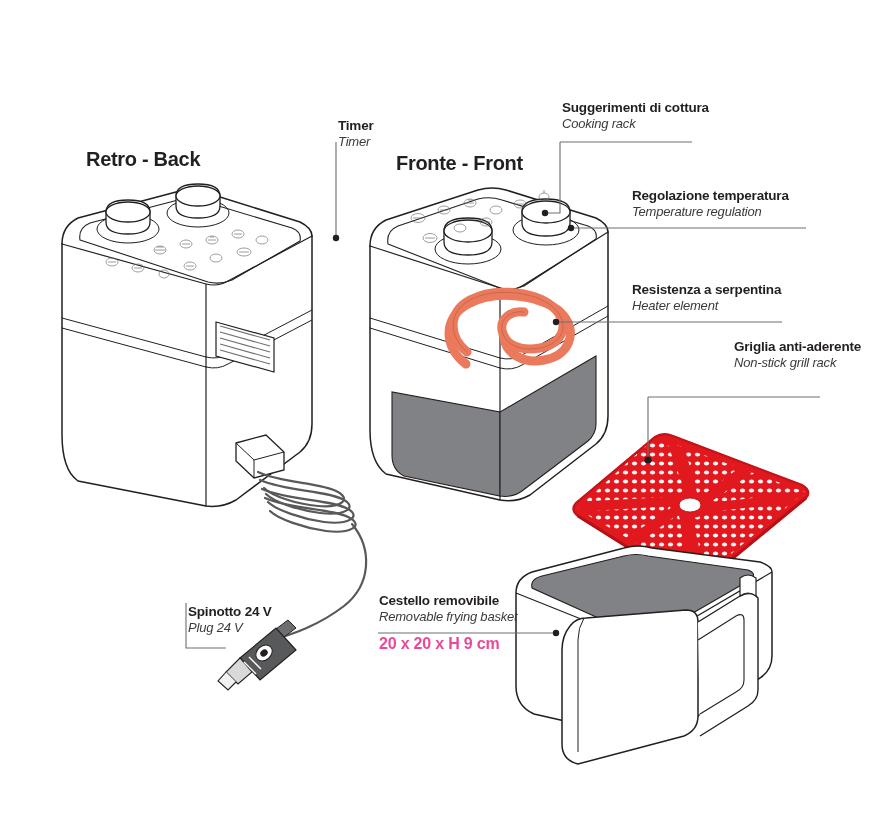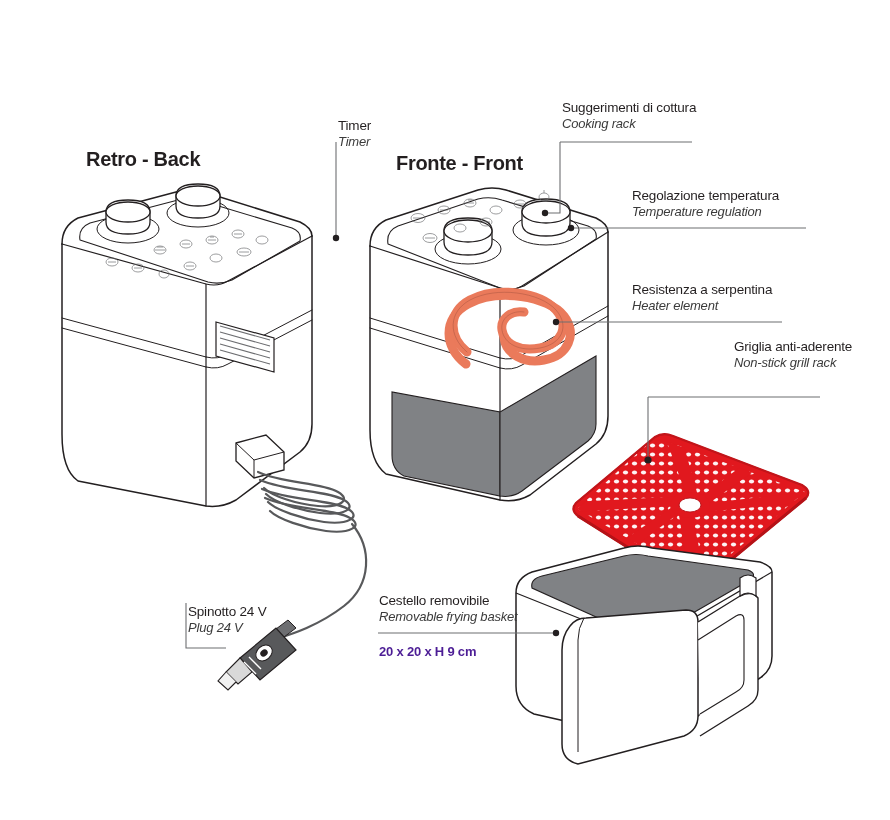--- a/index.html
+++ b/index.html
@@ -6,30 +6,30 @@
   body{
     width:890px;height:820px;background:#ffffff;
     font-family:"Liberation Sans", sans-serif;
     color:#231f20;overflow:hidden;position:relative;
   }
   #stage{position:relative;width:890px;height:820px;}
   svg#art{position:absolute;left:0;top:0;width:890px;height:820px;}
 
   .lbl{position:absolute;}
   .lbl .it{
-    font-weight:normal;font-size:13.5px;letter-spacing:-0.2px;
+    font-weight:bold;font-size:13.5px;letter-spacing:-0.2px;
     color:#231f20;white-space:nowrap;line-height:1.22;
   }
   .lbl .en{
     font-style:italic;font-size:13px;letter-spacing:-0.2px;
     color:#3b3b3b;white-space:nowrap;line-height:1.22;
   }
   .lbl .dim{
-    font-weight:bold;font-size:13px;letter-spacing:-0.2px;
-    color:#4c1d95;white-space:nowrap;line-height:1.22;margin-top:19px;
+    font-weight:bold;font-size:16px;letter-spacing:-0.2px;
+    color:#ec4899;white-space:nowrap;line-height:1.22;margin-top:9px;
   }
   .heading{
     position:absolute;font-weight:bold;font-size:20px;
     letter-spacing:-0.3px;color:#231f20;white-space:nowrap;
   }
 </style>
 </head>
 <body>
 
 <div id="stage">

